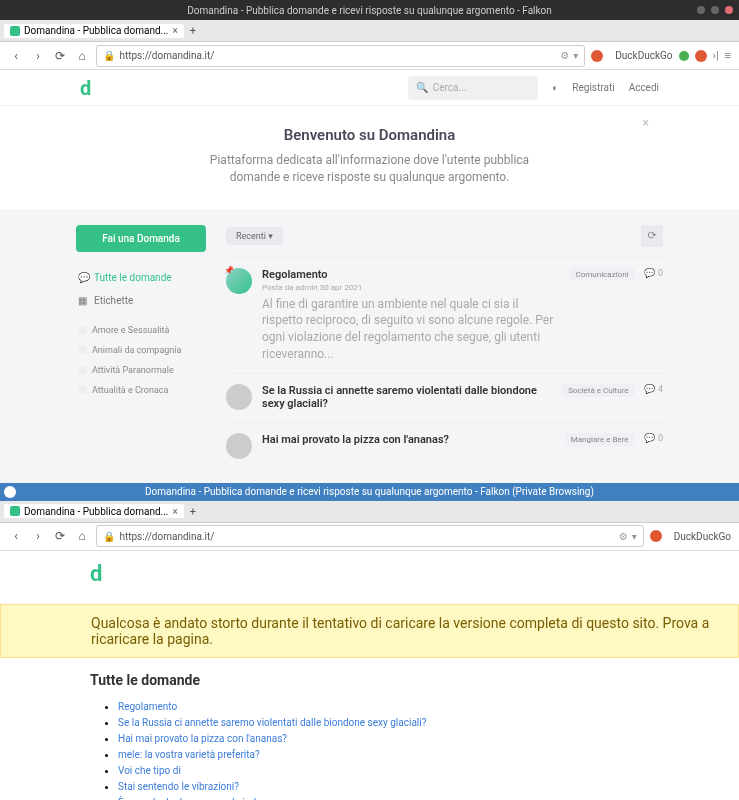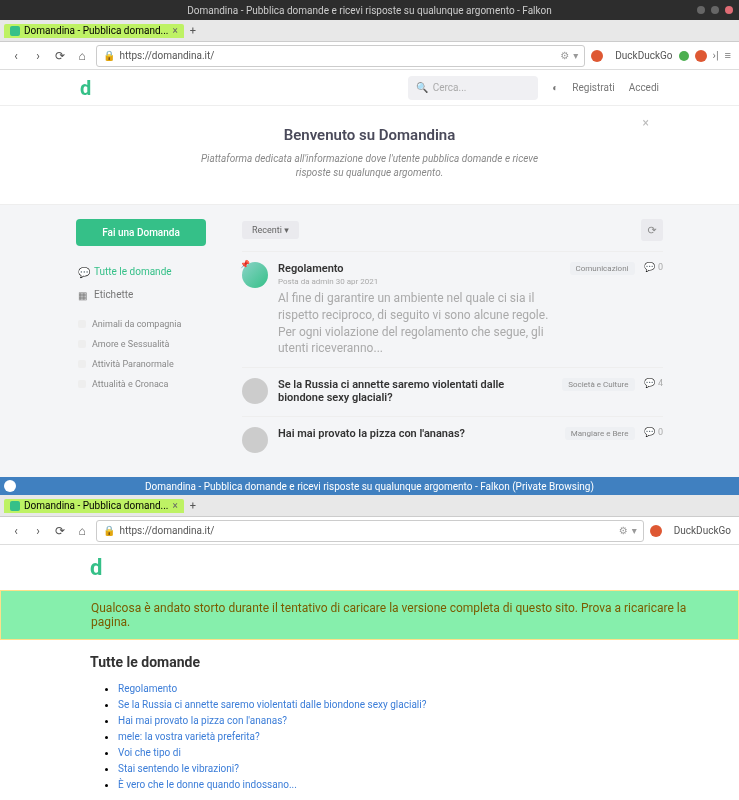--- a/index.html
+++ b/index.html
@@ -5,21 +5,21 @@
 * { margin: 0; padding: 0; box-sizing: border-box; font-family: -apple-system, BlinkMacSystemFont, "Segoe UI", Roboto, sans-serif; }
 body { background: #fff; font-size: 11px; }
 
 
 .win1-titlebar { background: #2d2d2d; color: #ccc; height: 20px; display: flex; align-items: center; justify-content: center; font-size: 10px; position: relative; }
 .win1-titlebar .win-controls { position: absolute; right: 6px; display: flex; gap: 6px; }
 .win1-titlebar .win-controls span { width: 8px; height: 8px; border-radius: 50%; display: inline-block; }
 .win-min { background: #666; } .win-max { background: #666; } .win-close { background: #e06c75; }
 
 .tab-row { background: #e8e8e8; height: 22px; display: flex; align-items: center; border-bottom: 1px solid #ccc; }
-.tab { background: #bef264; height: 14px; min-width: 150px; margin-left: 4px; display: flex; align-items: center; padding: 0 6px; font-size: 10px; border-radius: 2px 2px 0 0; gap: 4px; }
+.tab { background: #ffffff; height: 14px; min-width: 150px; margin-left: 4px; display: flex; align-items: center; padding: 0 6px; font-size: 10px; border-radius: 2px 2px 0 0; gap: 4px; }
 .tab-favicon { width: 10px; height: 10px; background: #35c088; border-radius: 2px; }
 .tab-close { color: #666; font-size: 10px; }
 .tab-add { width: 18px; text-align: center; color: #555; }
 
 .nav-row { height: 28px; display: flex; align-items: center; padding: 0 8px; gap: 6px; border-bottom: 1px solid #ddd; }
 .nav-btn { width: 16px; height: 16px; display: flex; align-items: center; justify-content: center; color: #555; font-size: 12px; }
 .addr-bar { flex: 1; height: 22px; border: 1px solid #ccc; border-radius: 3px; display: flex; align-items: center; padding: 0 6px; font-size: 10px; color: #555; gap: 4px; }
 .addr-right { margin-left: auto; display: flex; gap: 4px; align-items: center; }
 .search-engine { display: flex; align-items: center; gap: 12px; font-size: 10px; color: #555; }
 .ddg-icon { width: 12px; height: 12px; background: #de5833; border-radius: 50%; }
@@ -27,24 +27,24 @@
 
 
 .page1 { background: #f4f5f7; }
 .page1-header { background: #fff; height: 36px; display: flex; align-items: center; padding: 0 80px; border-bottom: 1px solid #eee; }
 .logo { color: #35c088; font-size: 20px; font-weight: bold; }
 .header-search { margin-left: auto; background: #f0f0f3; border-radius: 4px; height: 24px; width: 130px; display: flex; align-items: center; padding: 0 8px; color: #aaa; font-size: 10px; gap: 4px; }
 .header-right { display: flex; gap: 14px; margin-left: 14px; font-size: 10px; color: #777; align-items: center; }
 
 .welcome { background: #fff; padding: 20px 80px 24px; text-align: center; position: relative; border-bottom: 1px solid #eee; }
 .welcome h2 { color: #4a4a5a; font-size: 15px; font-weight: 600; margin-bottom: 8px; }
-.welcome p { color: #888; font-size: 10px; line-height: 1.4; max-width: 360px; margin: 0 auto; font-style: italic; }
+.welcome p { color: #888; font-size: 12px; line-height: 1.4; max-width: 360px; margin: 0 auto; }
 .welcome-close { position: absolute; right: 90px; top: 10px; color: #bbb; font-size: 12px; }
 
-.main { display: flex; padding: 14px 76px; gap: 36px; }
+.main { display: flex; padding: 14px 76px; gap: 20px; }
 .sidebar { width: 130px; }
 .ask-btn { background: #35c088; color: #fff; border-radius: 4px; padding: 8px; text-align: center; font-size: 10px; font-weight: 500; margin-bottom: 14px; }
 .side-link { display: flex; align-items: center; gap: 6px; padding: 6px 2px; font-size: 10px; color: #777; }
 .side-link.active { color: #35c088; }
 .side-icon { width: 10px; height: 10px; display: inline-block; }
 .tag-list { margin-top: 8px; }
 .tag-item { display: flex; align-items: center; gap: 6px; padding: 5px 2px; font-size: 9px; color: #888; }
 .tag-sq { width: 8px; height: 8px; background: #eee; border-radius: 2px; }
 
 .content { flex: 1; }
@@ -61,21 +61,21 @@
 .post-meta { font-size: 8px; color: #aaa; margin-bottom: 4px; }
 .post-excerpt { font-size: 12px; color: #aaa; line-height: 1.4; }
 .post-side { display: flex; gap: 10px; align-items: flex-start; }
 .badge { background: #eef0f3; color: #888; font-size: 8px; padding: 2px 6px; border-radius: 3px; }
 .comments { color: #aaa; font-size: 9px; display: flex; align-items: center; gap: 2px; }
 
 
 .win2-titlebar { background: #4080c0; color: #fff; height: 18px; display: flex; align-items: center; justify-content: center; font-size: 10px; position: relative; }
 .win2-titlebar .left-icon { position: absolute; left: 4px; width: 12px; height: 12px; background: #fff; border-radius: 50%; }
 .page2 { padding: 10px 90px; }
-.error-bar { background: #86efac; border: 1px solid #ffe08a; color: #7a5c00; font-size: 12px; padding: 10px; margin: 0 -90px 14px; padding-left: 90px; }
+.error-bar { background: #fef9c3; border: 1px solid #ffe08a; color: #7a5c00; font-size: 14px; padding: 10px; margin: 8px -90px 14px; padding-left: 90px; }
 .page2 h2 { font-size: 14px; color: #333; margin-bottom: 12px; }
 .page2 ul { list-style: disc; padding-left: 28px; }
 .page2 li { margin-bottom: 3px; }
 .page2 a { color: #3b7dd8; font-size: 10px; text-decoration: none; }
 </style>
 </head>
 <body>
 
 <div class="win1-titlebar">
   <span>Domandina - Pubblica domande e ricevi risposte su qualunque argomento - Falkon</span>
@@ -145,25 +145,25 @@
         <span class="side-icon">💬</span>
         <span>Tutte le domande</span>
       </div>
       <div class="side-link">
         <span class="side-icon">▦</span>
         <span>Etichette</span>
       </div>
       <div class="tag-list" id="tag-list">
           <div class="tag-item">
             <span class="tag-sq"></span>
+            <span>Amore e Sessualità</span>
+          </div>
+          <div class="tag-item">
+            <span class="tag-sq"></span>
             <span>Animali da compagnia</span>
-          </div>
-          <div class="tag-item">
-            <span class="tag-sq"></span>
-            <span>Amore e Sessualità</span>
           </div>
           <div class="tag-item">
             <span class="tag-sq"></span>
             <span>Attività Paranormale</span>
           </div>
           <div class="tag-item">
             <span class="tag-sq"></span>
             <span>Attualità e Cronaca</span>
           </div>
         </div>

